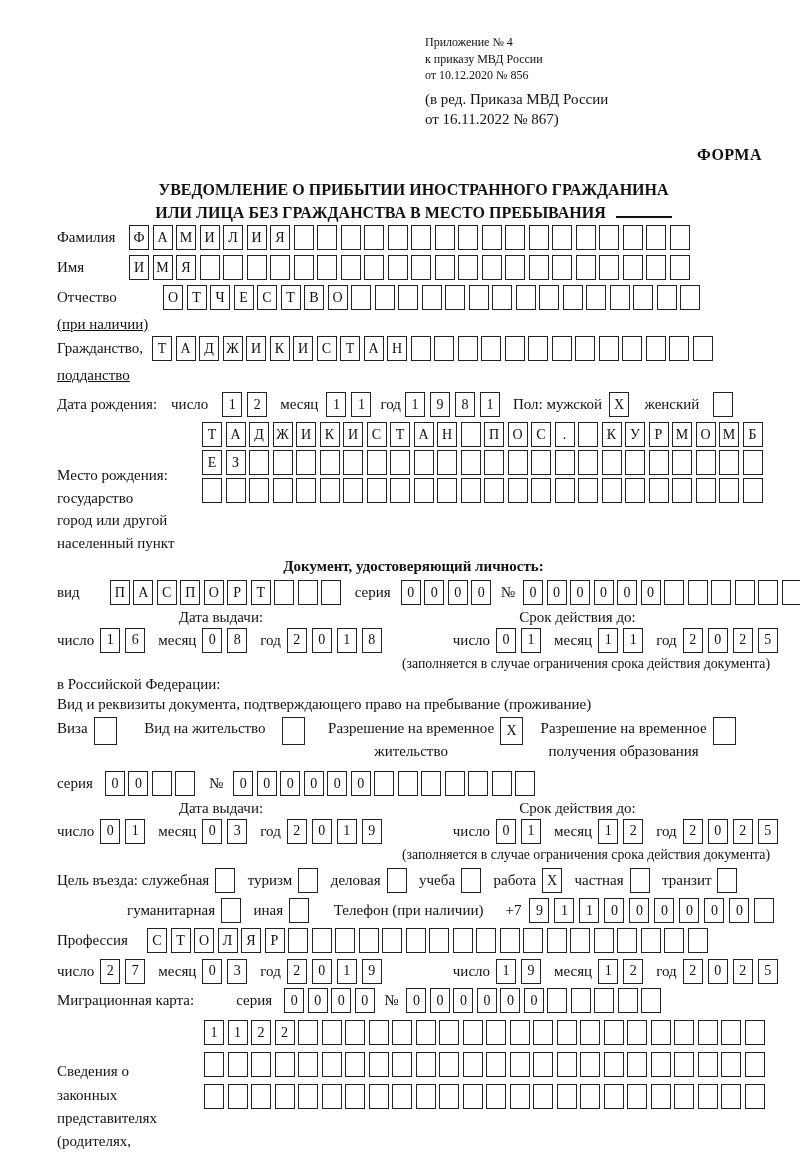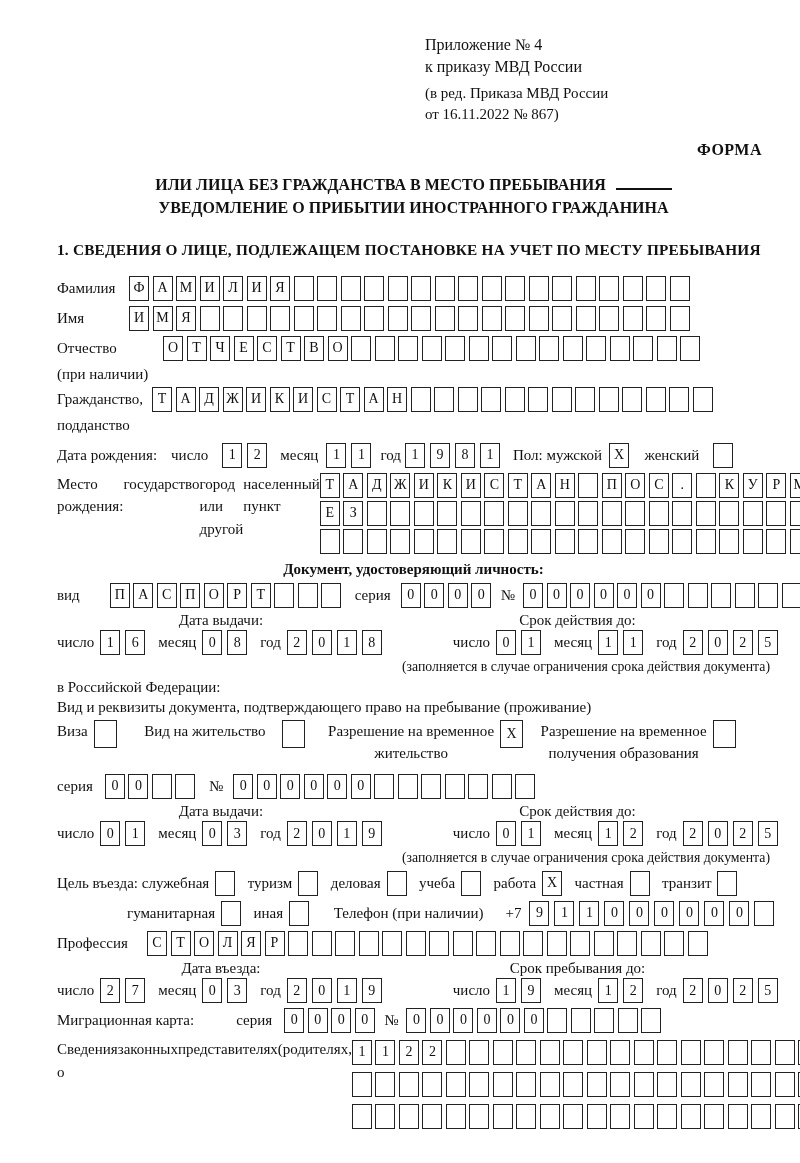--- a/index.html
+++ b/index.html
@@ -1,46 +1,46 @@
 <!DOCTYPE html>
 <html><head>
 <meta charset="utf-8">
 <style>
   html,body{margin:0;padding:0;background:#fff;}
   body{width:800px;height:1163px;overflow:hidden;color:#111;
        font-family:"Liberation Serif","DejaVu Serif",serif;}
   .page{padding:34px 30px 10px 57px;}
 
   
-  .appendix{width:196px;margin-left:368px;font-size:16px;line-height:1.38;}
+  .appendix{width:196px;margin-left:368px;font-size:12px;line-height:1.38;}
   .appendix-note{width:196px;margin-left:368px;font-size:15px;line-height:1.38;margin-top:5px;}
   .forma{text-align:right;font-weight:bold;font-size:16px;letter-spacing:.5px;margin-top:16px;padding-right:8px;}
 
   
   .title{text-align:center;font-weight:bold;font-size:16px;line-height:1.45;margin-top:14px;}
   .blank-line{display:inline-block;width:56px;border-bottom:2.2px solid #111;height:12px;margin-left:10px;}
   .section-heading{font-weight:bold;font-size:15.3px;margin-top:22px;margin-bottom:16px;letter-spacing:.2px;}
 
   
   .row{display:flex;align-items:center;margin-bottom:3px;min-height:27px;}
-  .row.tight{min-height:20px;margin-bottom:1px;}
+  .row.tight{min-height:20px;margin-bottom:1px;text-decoration:underline;}
   .label{font-size:15px;flex:0 0 auto;}
   .w72{flex:0 0 72px;}
   .w95{flex:0 0 95px;}
   .w106{flex:0 0 106px;}
   .boxes{display:flex;flex:0 0 auto;}
   .box{box-sizing:border-box;width:20px;height:25px;border:1.7px solid #222;margin-right:3.5px;
        display:inline-flex;align-items:center;justify-content:center;
        font-size:14px;flex:0 0 auto;background:#fff;}
   .dboxes .box{margin-right:5px;}
   .optbox .box{width:23px;height:28px;}
 
   
   .lblock{display:flex;align-items:flex-start;margin-bottom:2px;}
-  .lcol{display:flex;flex-direction:row;font-size:15px;line-height:1.5;}
+  .lcol{display:flex;flex-direction:column;font-size:15px;line-height:1.5;margin-top:42px;}
   .bcol{display:flex;flex-direction:column;}
   .bcol .boxes{margin-bottom:3px;}
   .bcol.wide-gap .boxes{margin-bottom:7px;}
 
   .center-bold{text-align:center;font-weight:bold;font-size:15px;margin:4px 0 4px 0;}
   .date-heads{display:flex;font-size:15px;margin-top:0;}
   .date-heads .dh-left{width:46%;text-align:center;}
   .date-heads .dh-right{width:54%;text-align:center;}
   .date-pair{display:flex;align-items:center;margin-bottom:2px;min-height:28px;}
   .date-group{display:flex;align-items:center;}
@@ -63,35 +63,35 @@
   .check-item{margin-right:9px;}
 </style>
 </head>
 <body>
 
 <div class="page">
 
   <div class="appendix">
     <div>Приложение № 4</div>
     <div>к приказу МВД России</div>
+    <div>от 10.12.2020 № 856</div>
   </div>
   <div class="appendix-note">
     <div>(в ред. Приказа МВД России</div>
     <div>от 16.11.2022 № 867)</div>
   </div>
   <div class="forma">ФОРМА</div>
 
   <div class="title">
+    <div>УВЕДОМЛЕНИЕ О ПРИБЫТИИ ИНОСТРАННОГО ГРАЖДАНИНА</div>
     <div>
       <span>ИЛИ ЛИЦА БЕЗ ГРАЖДАНСТВА В МЕСТО ПРЕБЫВАНИЯ</span><span class="blank-line"></span>
     </div>
-    <div>УВЕДОМЛЕНИЕ О ПРИБЫТИИ ИНОСТРАННОГО ГРАЖДАНИНА</div>
-  </div>
-
-  <div class="section-heading">1. СВЕДЕНИЯ О ЛИЦЕ, ПОДЛЕЖАЩЕМ ПОСТАНОВКЕ НА УЧЕТ ПО МЕСТУ ПРЕБЫВАНИЯ</div>
+  </div>
+
 
   <div class="row">
     <span class="label w72">Фамилия</span>
     <span class="boxes">
         <span class="box">Ф</span>
         <span class="box">А</span>
         <span class="box">М</span>
         <span class="box">И</span>
         <span class="box">Л</span>
         <span class="box">И</span>
@@ -625,24 +625,20 @@
         <span class="box"></span>
         <span class="box"></span>
         <span class="box"></span>
         <span class="box"></span>
         <span class="box"></span>
         <span class="box"></span>
         <span class="box"></span>
       </span>
   </div>
 
-  <div class="date-heads">
-    <span class="dh-left">Дата въезда:</span>
-    <span class="dh-right">Срок пребывания до:</span>
-  </div>
   <div class="date-pair">
     <div class="date-group">
       <span class="label">число</span>
       <span class="boxes dboxes">
           <span class="box">2</span>
           <span class="box">7</span>
         </span>
       <span class="label">месяц</span>
       <span class="boxes dboxes">
           <span class="box">0</span>

